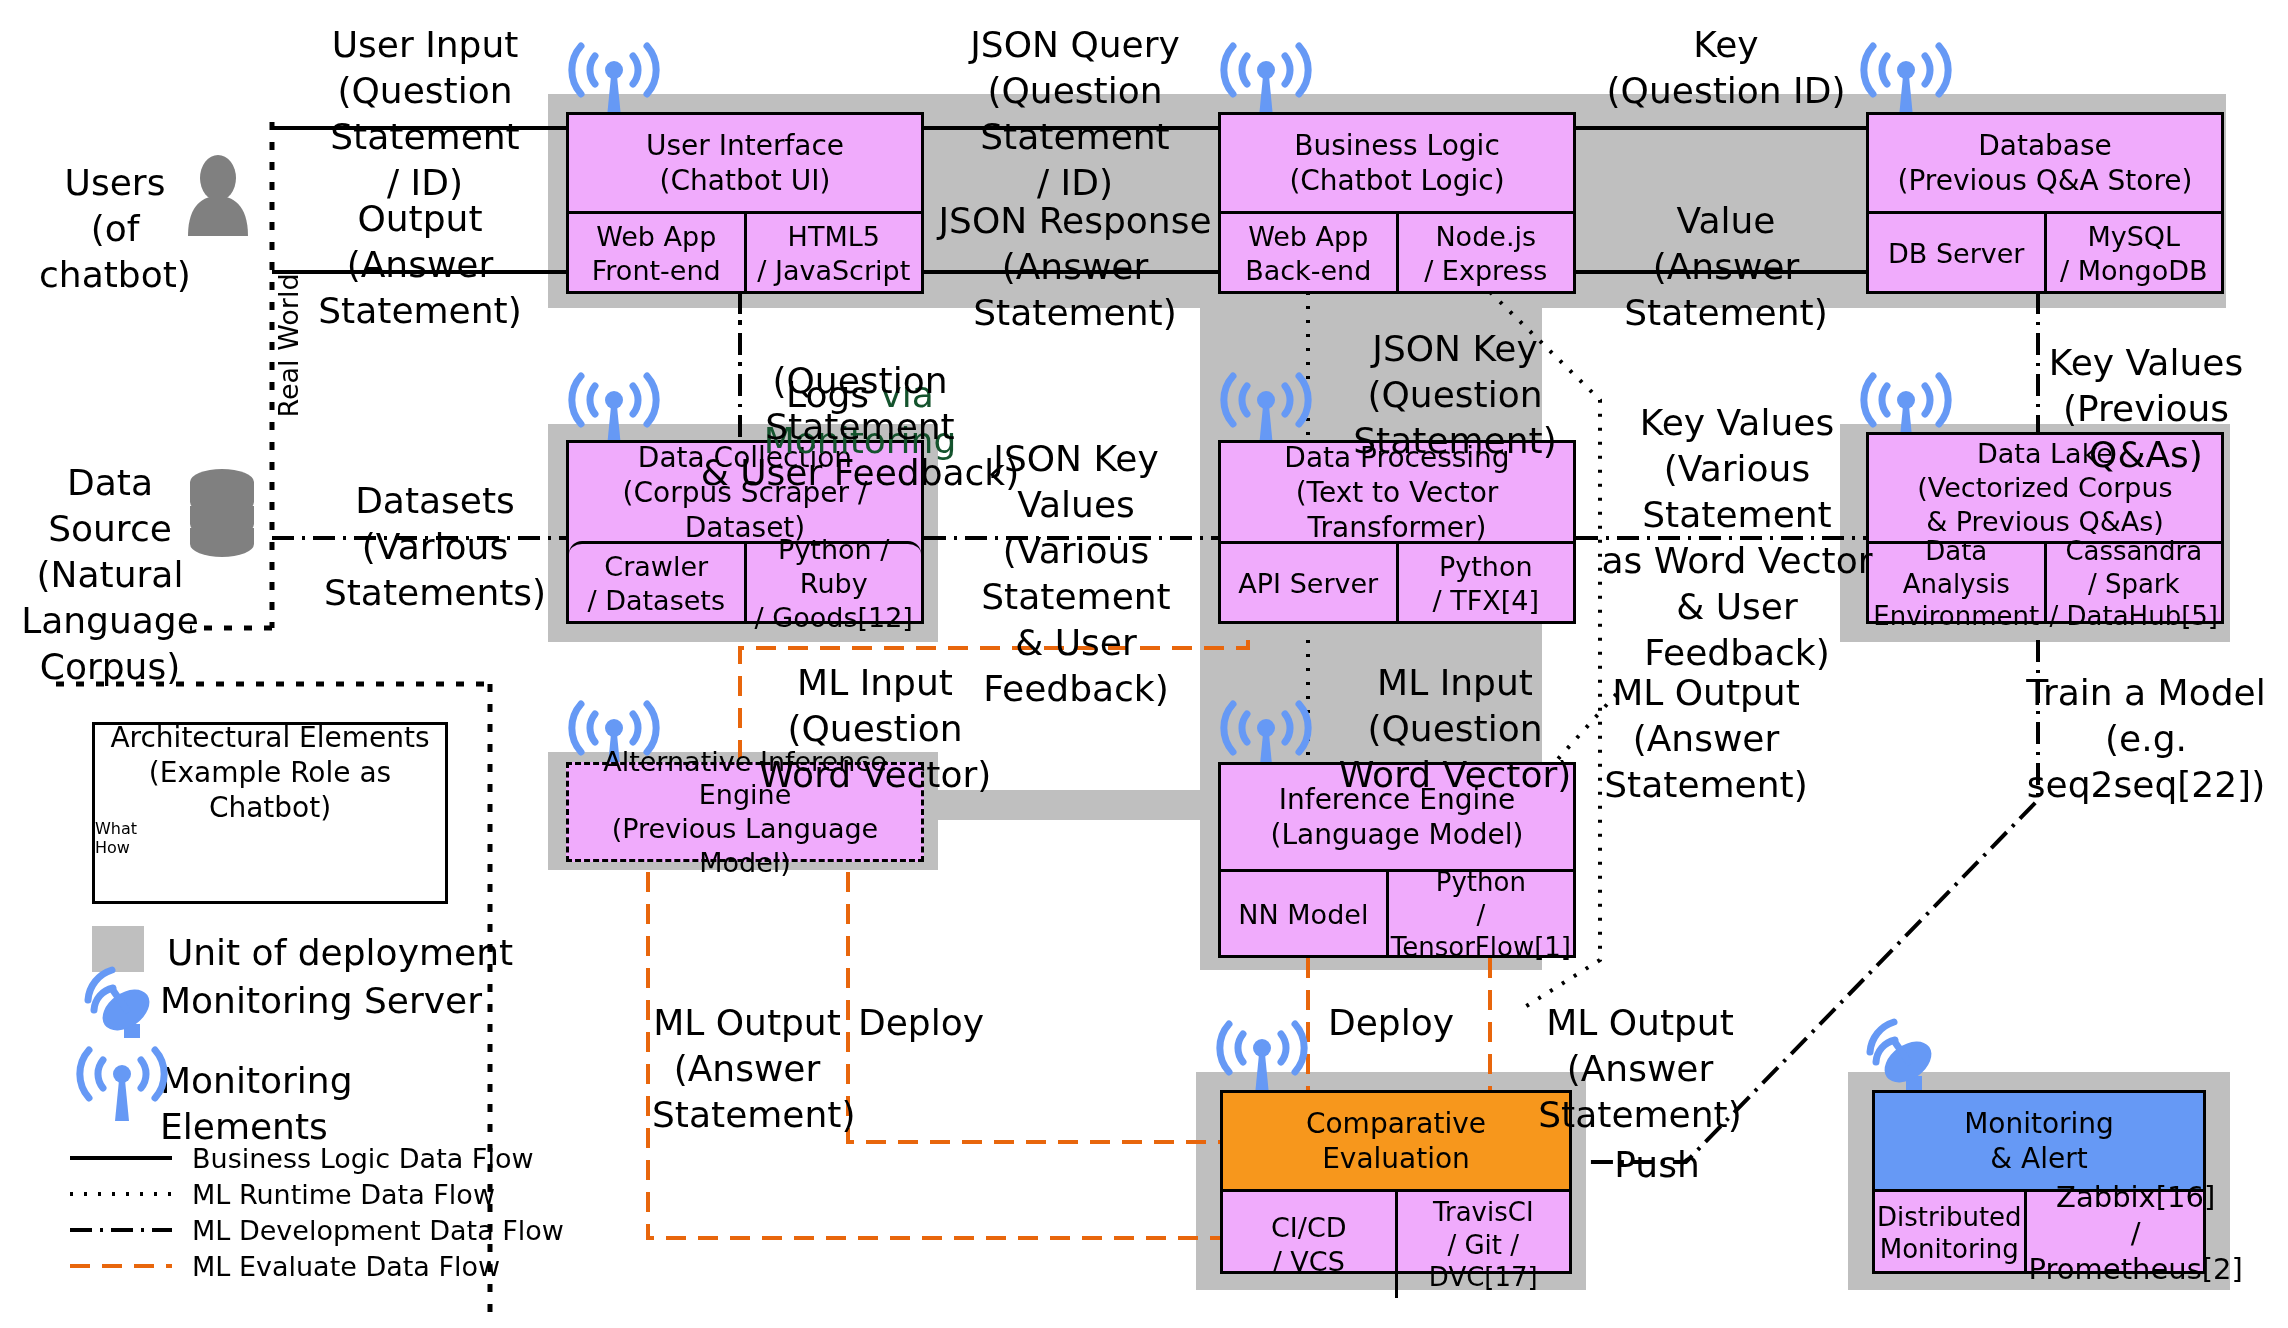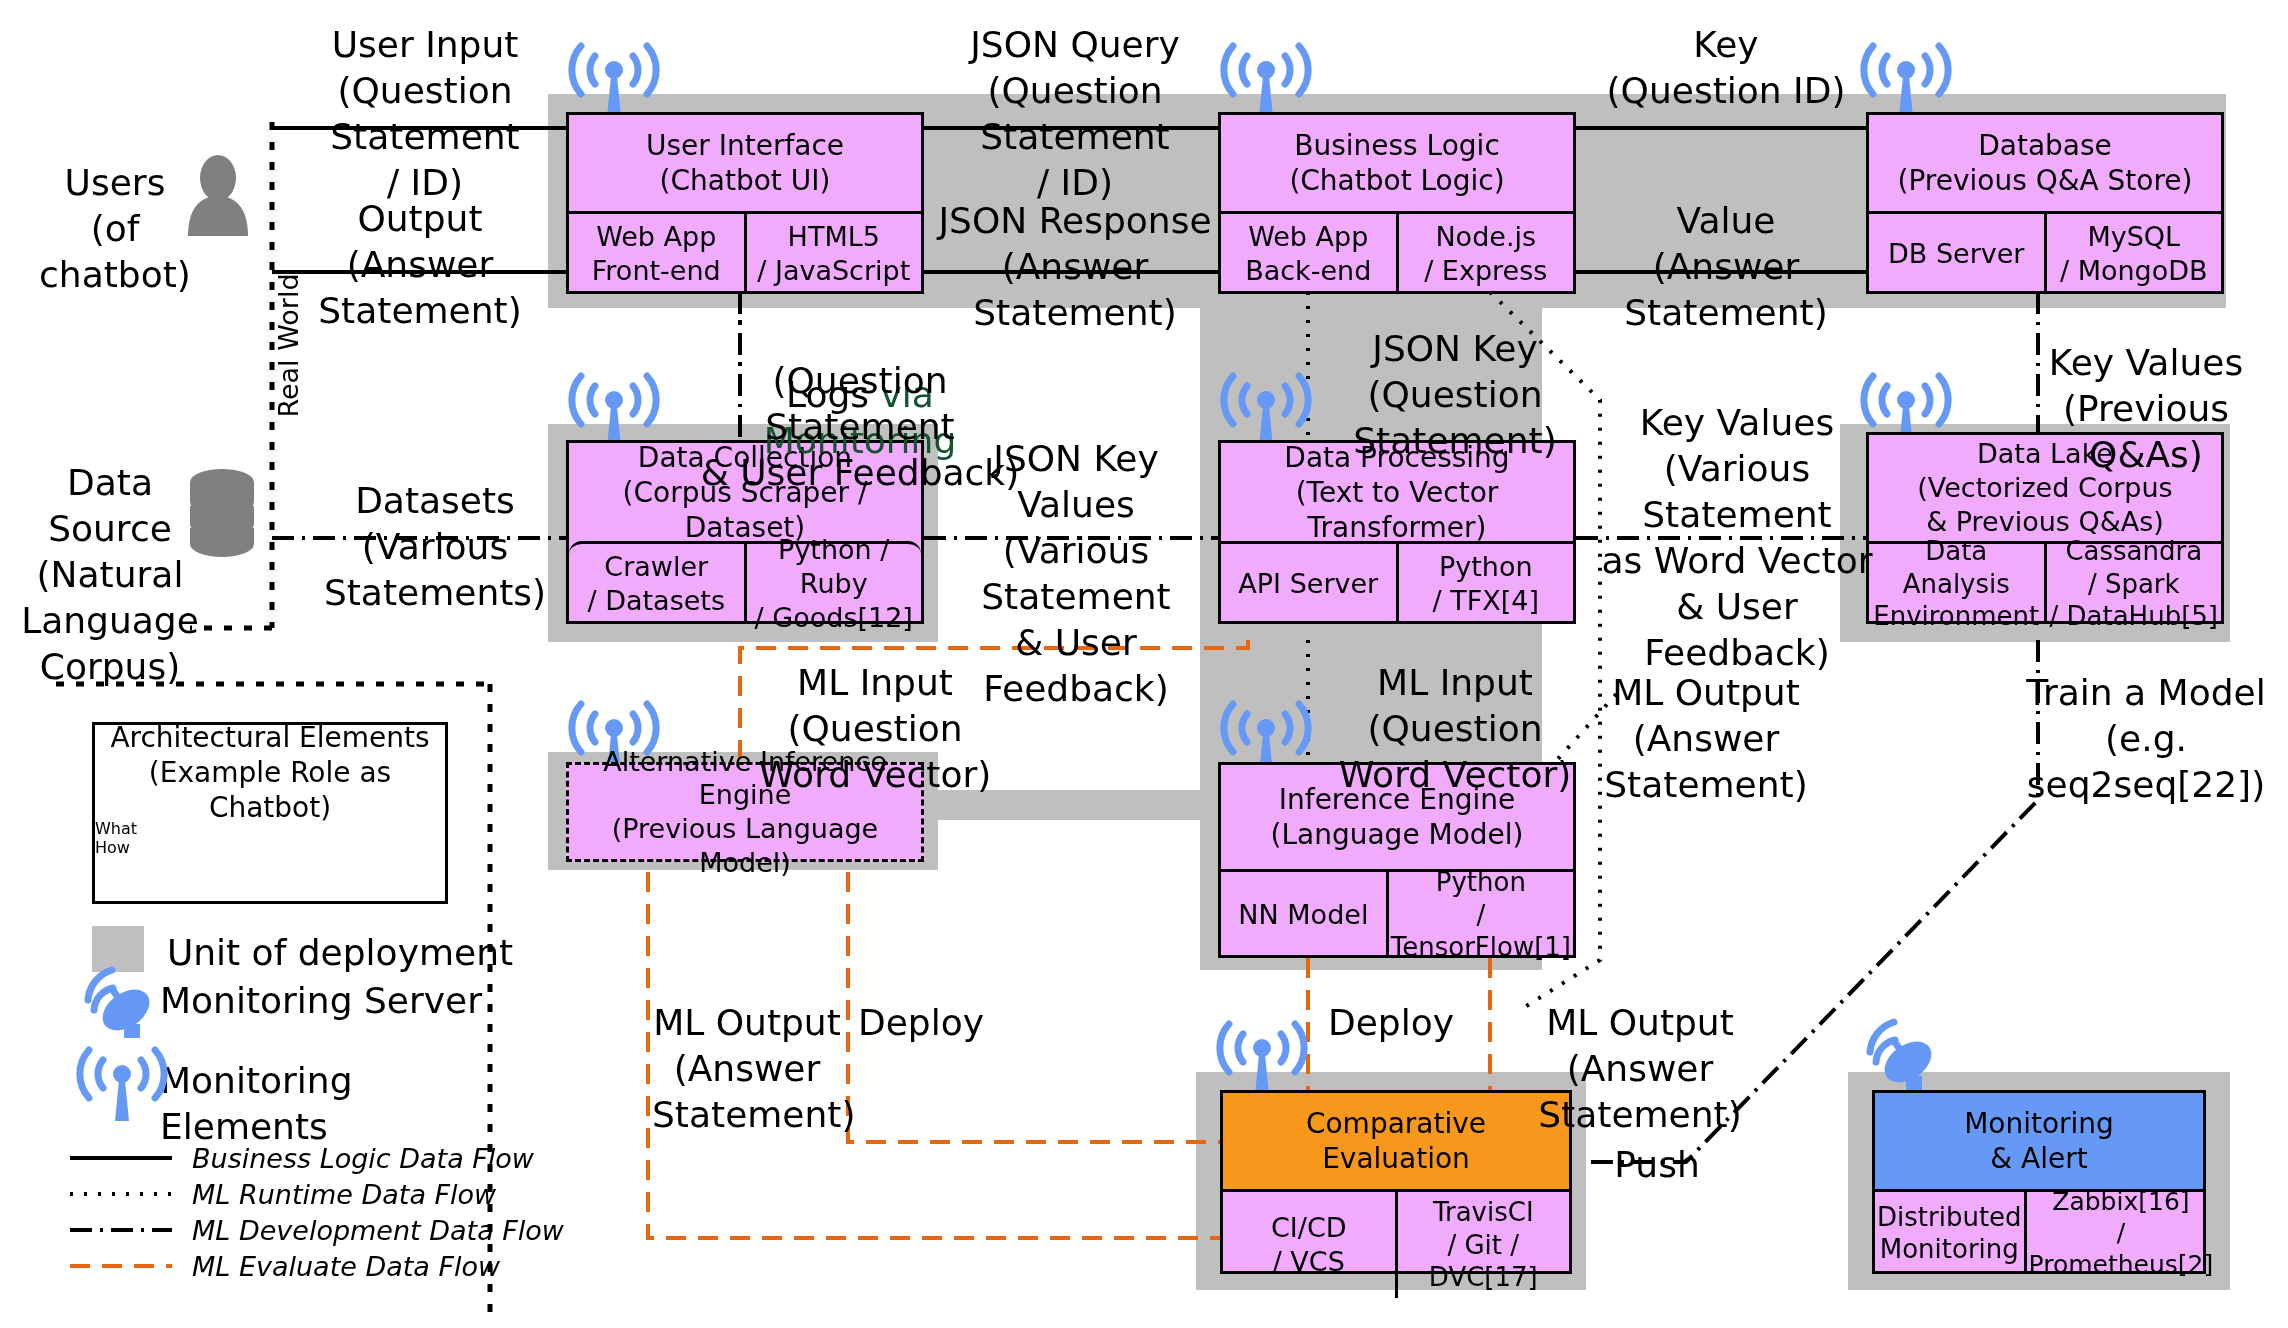--- a/index.html
+++ b/index.html
@@ -1,21 +1,21 @@
 <!DOCTYPE html>
 <html><head>
 <meta charset="utf-8">
 <style>
   html,body{margin:0;padding:0;background:#ffffff;}
   #stage{position:relative;width:2288px;height:1328px;background:#fff;
          font-family:"DejaVu Sans","Liberation Sans",sans-serif;}
   svg#canvas{position:absolute;left:0;top:0;width:2288px;height:1328px;}
   .lbl{position:absolute;text-align:center;color:#000;line-height:1.28;white-space:pre-line;}
   .f28{font-size:36px;}
-  .f27{font-size:27px;font-style:italic;}
+  .f27{font-size:27px;}
   .box{position:absolute;box-sizing:border-box;border:3px solid #000;background:#f0abfc;}
   .box .top{box-sizing:border-box;width:100%;display:flex;align-items:center;justify-content:center;
             text-align:center;line-height:1.25;white-space:pre-line;font-size:28px;}
   .box .bottom{box-sizing:border-box;width:100%;display:flex;border-top:3px solid #000;}
   .box .cell{flex:1;display:flex;align-items:center;justify-content:center;text-align:center;
              line-height:1.25;white-space:pre-line;font-size:27px;padding:2px;}
   .box .cell+.cell{border-left:3px solid #000;}
   .dashedbox{border:3px dashed #000;}
   .orange-top{background:#F7971C;}
   .blue-top{background:#6699F5;}
@@ -269,21 +269,21 @@
 / Git / DVC[17]</div>
     </div>
   </div>
 
   <div class="box" style="left:1872px;top:1090px;width:334px;height:184px;">
     <div class="top blue-top" style="height:96px;">Monitoring
 &amp; Alert</div>
     <div class="bottom" style="height:85px;">
       <div class="cell" style="font-size:26px;">Distributed
 Monitoring</div>
-      <div class="cell" style="font-size:25px;">Zabbix[16]
+      <div class="cell" style="font-size:29px;">Zabbix[16]
 / Prometheus[2]</div>
     </div>
   </div>
 
   <div class="lbl f28" style="left:20px;top:160px;width:190px;">Users
 (of chatbot)</div>
   <div class="lbl f28" style="left:10px;top:460px;width:200px;">Data Source
 (Natural
 Language
 Corpus)</div>

